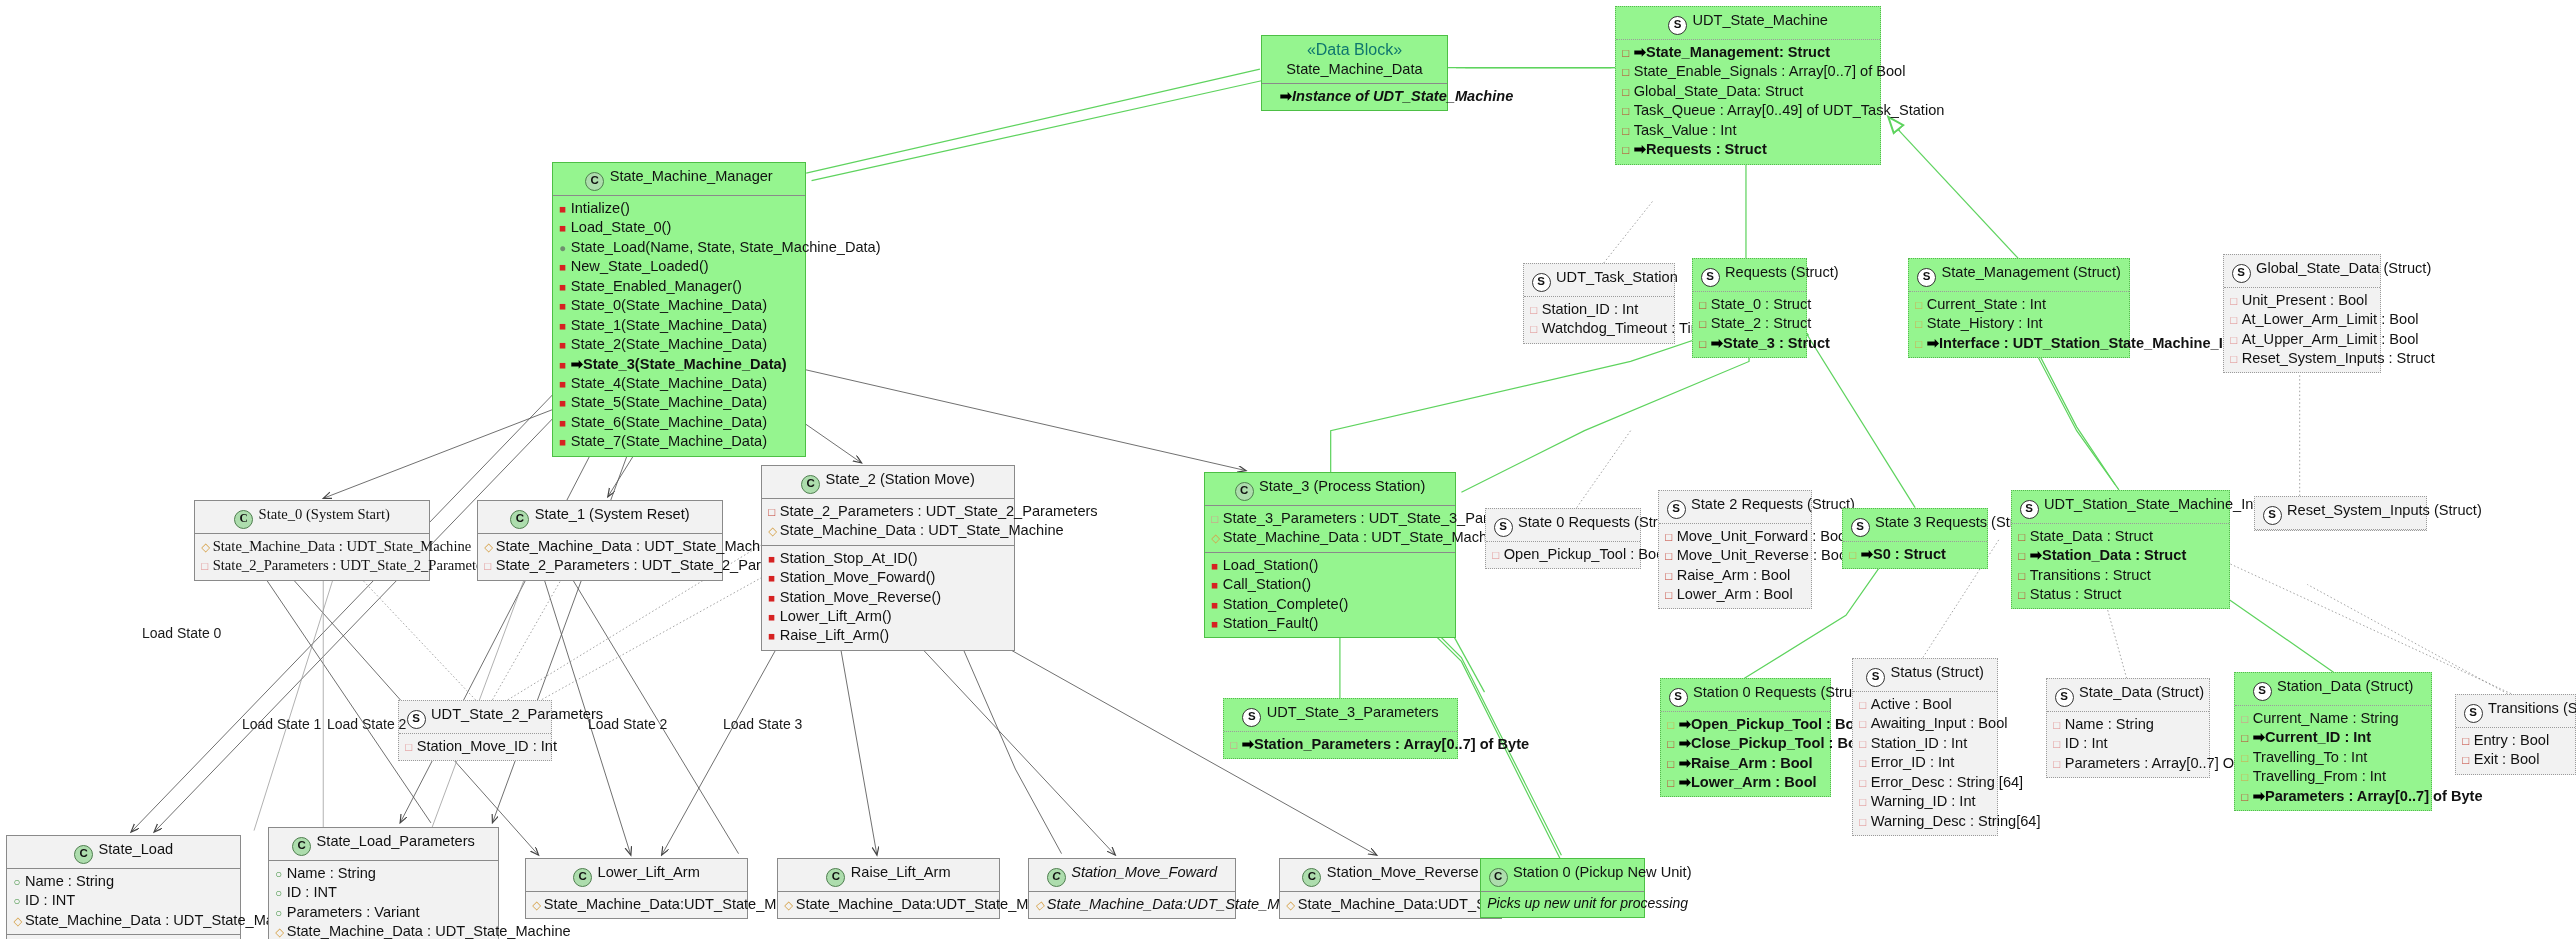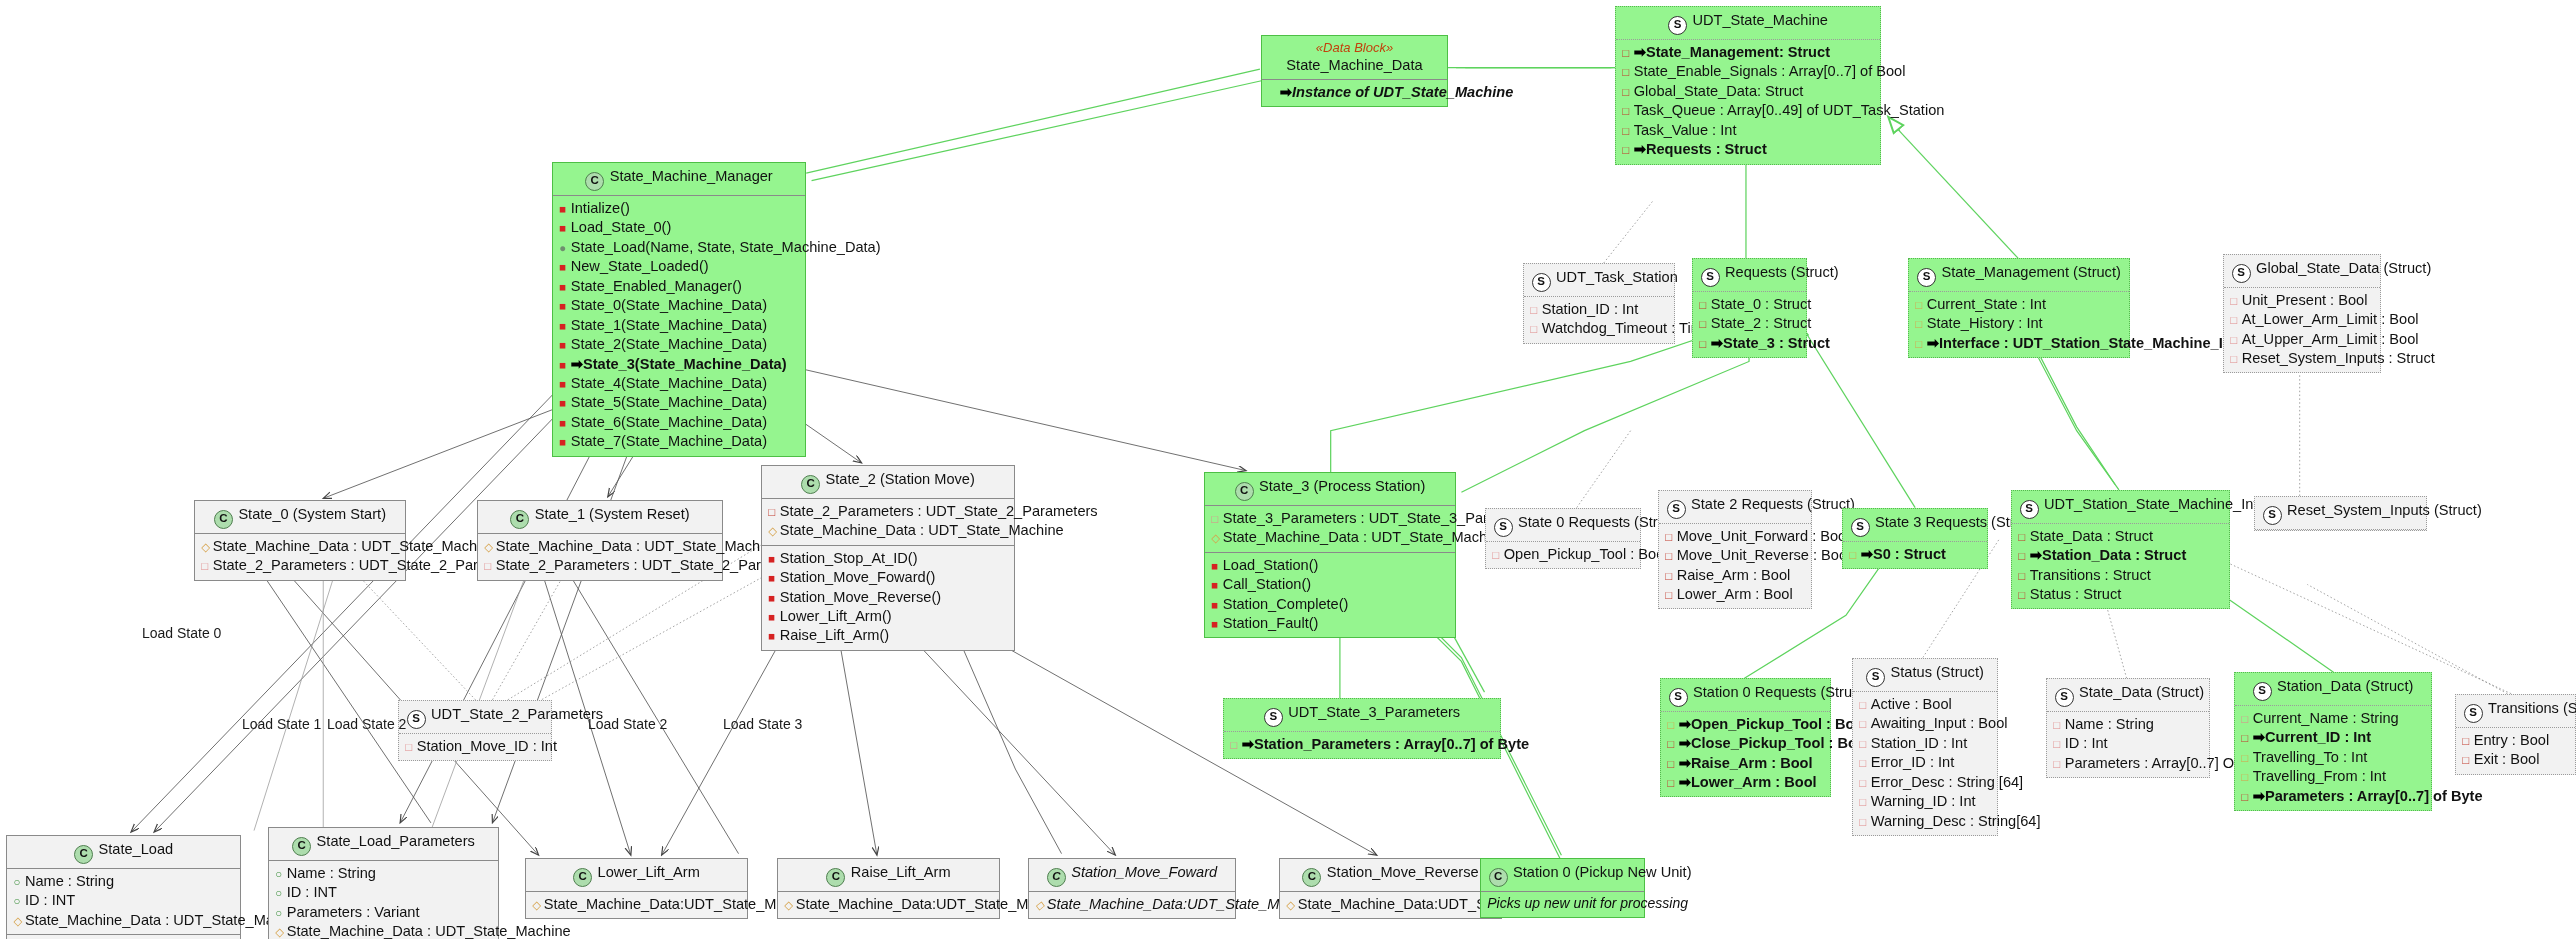--- a/index.html
+++ b/index.html
@@ -26,21 +26,21 @@
   .node.dotted.green{background:#95f58f;border:0.8px dotted #55b84f;}
 
   .hdr{
     text-align:center;
     padding:3.8px 7.7px 3.8px 7.7px;
     border-bottom:0.8px solid #8a8a8a;
     font-size:14.6px;
     position:relative;
   }
   .dotted .hdr{border-bottom:0.8px dotted #9b9b9b;}
-  .hdr .stereo{display:block;font-style:italic;font-size:13px;color:#c2410c;}
+  .hdr .stereo{display:block;font-size:16px;color:#0f766e;}
   .sect{
     padding:3.1px 6.2px 3.8px 6.2px;
     border-bottom:0.8px solid #8a8a8a;
   }
   .dotted .sect{border-bottom:0.8px dotted #9b9b9b;}
   .sect.last{border-bottom:none;}
   .row{display:block;padding:0 0 0.8px 0;font-size:14.6px;}
   .row .mk{display:inline-block;width:11.5px;text-align:left;}
 
   
@@ -219,21 +219,21 @@
       </div>
       <div class="node dotted" style="left: 2223px; top: 254px; width: 158px;">
         <div class="hdr"><span class="circbadge s">S</span><span>Global_State_Data (Struct)</span></div>
         <div class="sect last">
           <span class="row"><span class="mk"><span class="m-sq-pink">□</span></span><span>Unit_Present : Bool</span></span>
           <span class="row"><span class="mk"><span class="m-sq-pink">□</span></span><span>At_Lower_Arm_Limit : Bool</span></span>
           <span class="row"><span class="mk"><span class="m-sq-pink">□</span></span><span>At_Upper_Arm_Limit : Bool</span></span>
           <span class="row"><span class="mk"><span class="m-sq-pink">□</span></span><span>Reset_System_Inputs : Struct</span></span>
         </div>
       </div>
-      <div class="node" style="left: 194px; top: 500px; width: 212px;">
+      <div class="node" style="left: 194px; top: 500px; width: 236px; font-family: Liberation Serif, serif;">
         <div class="hdr"><span class="circbadge c">C</span><span>State_0 (System Start)</span></div>
         <div class="sect last">
           <span class="row"><span class="mk"><span class="m-diamond">◇</span></span><span>State_Machine_Data : UDT_State_Machine</span></span>
           <span class="row"><span class="mk"><span class="m-sq-pink">□</span></span><span>State_2_Parameters : UDT_State_2_Parameters</span></span>
         </div>
       </div>
       <div class="node" style="left: 477px; top: 500px; width: 246px;">
         <div class="hdr"><span class="circbadge c">C</span><span>State_1 (System Reset)</span></div>
         <div class="sect last">
           <span class="row"><span class="mk"><span class="m-diamond">◇</span></span><span>State_Machine_Data : UDT_State_Machine</span></span>
@@ -299,21 +299,21 @@
       </div>
       <div class="node dotted" style="left: 2254px; top: 496px; width: 173px;">
         <div class="hdr"><span class="circbadge s">S</span><span>Reset_System_Inputs (Struct)</span></div>
       </div>
       <div class="node dotted" style="left: 398px; top: 700px; width: 154px;">
         <div class="hdr"><span class="circbadge s">S</span><span>UDT_State_2_Parameters</span></div>
         <div class="sect last">
           <span class="row"><span class="mk"><span class="m-sq-pink">□</span></span><span>Station_Move_ID : Int</span></span>
         </div>
       </div>
-      <div class="node green dotted" style="left: 1223px; top: 698px; width: 278px;">
+      <div class="node green dotted" style="left: 1223px; top: 698px; width: 235px;">
         <div class="hdr"><span class="circbadge s">S</span><span>UDT_State_3_Parameters</span></div>
         <div class="sect last">
           <span class="row"><span class="mk"><span class="m-sq-pink">□</span></span><span class="arrowglyph">➡</span><span class="bold">Station_Parameters : Array[0..7] of Byte</span></span>
         </div>
       </div>
       <div class="node green dotted" style="left: 1660px; top: 678px; width: 171px;">
         <div class="hdr"><span class="circbadge s">S</span><span>Station 0 Requests (Struct)</span></div>
         <div class="sect last">
           <span class="row"><span class="mk"><span class="m-sq-orange">□</span></span><span class="arrowglyph">➡</span><span class="bold">Open_Pickup_Tool : Bool</span></span>
           <span class="row"><span class="mk"><span class="m-sq-red">□</span></span><span class="arrowglyph">➡</span><span class="bold">Close_Pickup_Tool : Bool</span></span>

